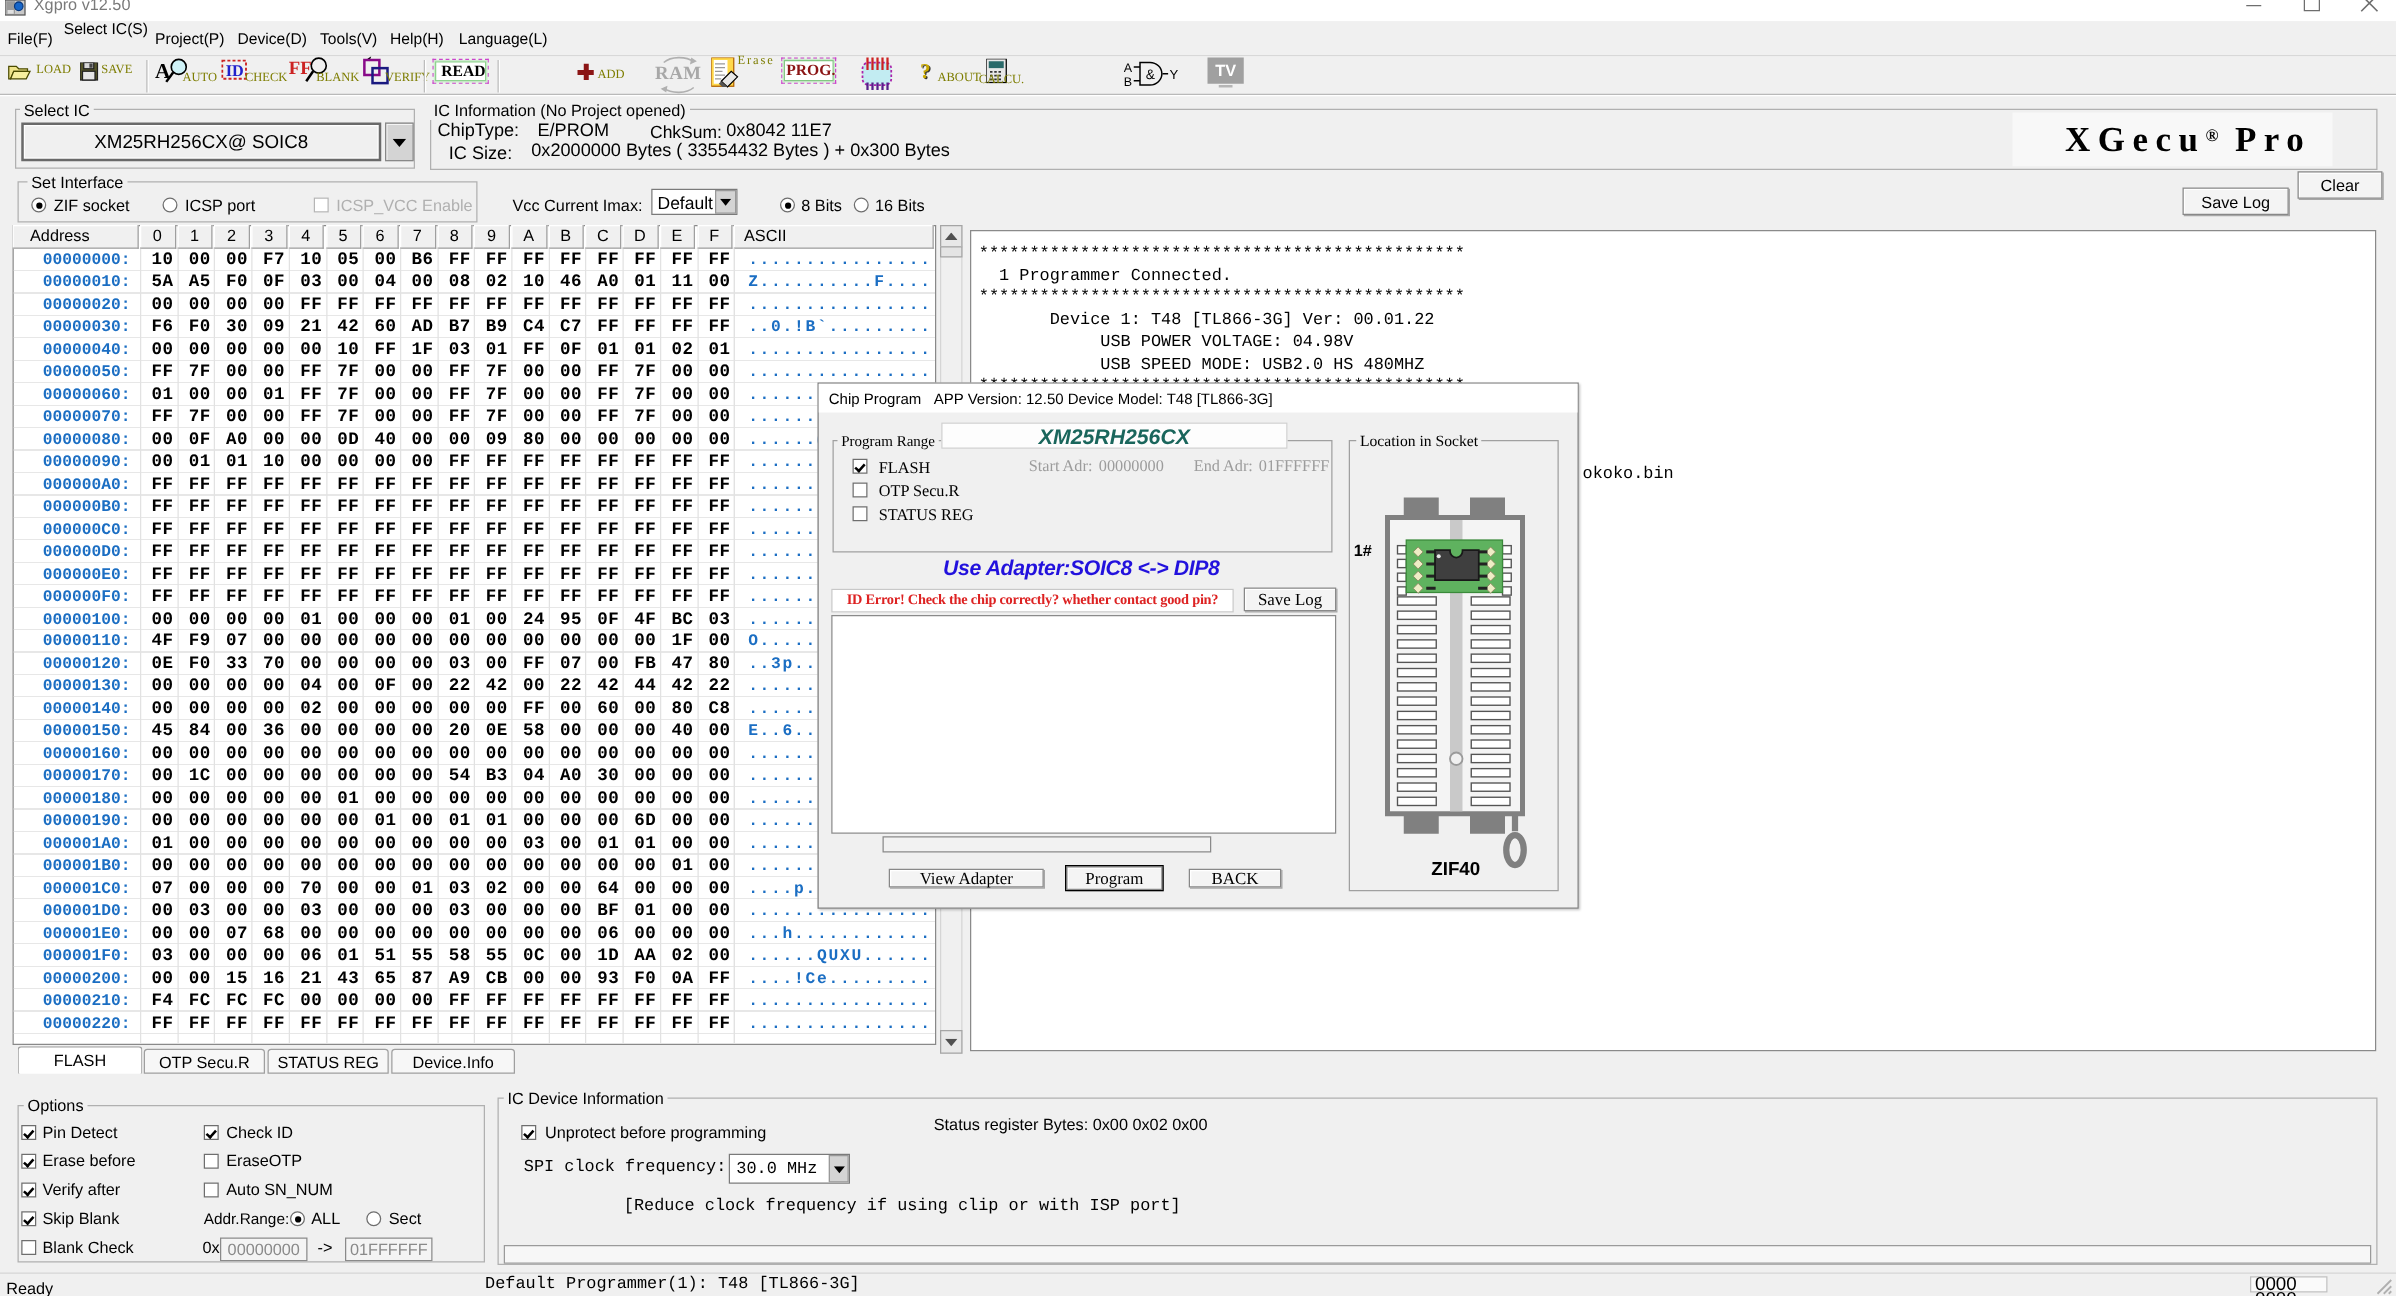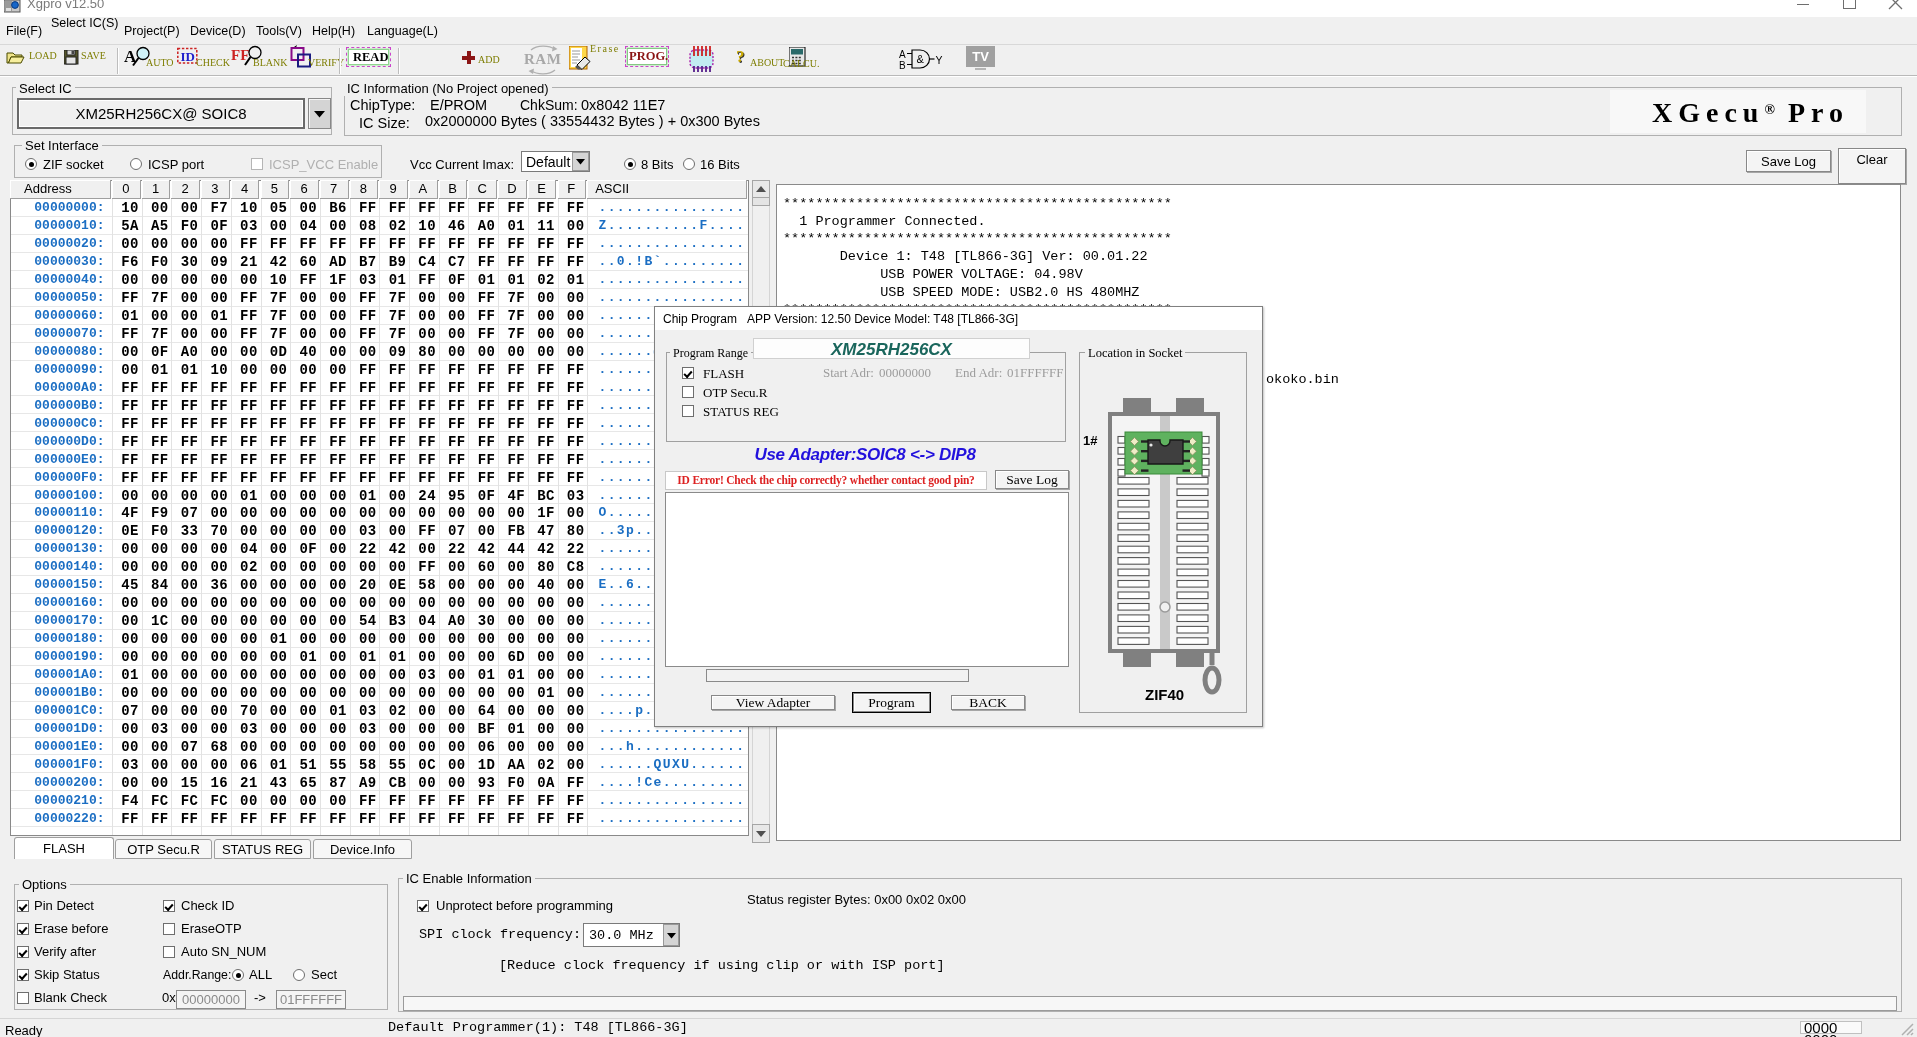--- a/index.html
+++ b/index.html
@@ -178,21 +178,21 @@
 <svg class="abs" style="left:576px;top:159px" width="10" height="7">
     <path d="M0 0 h9 l-4.5 5.5 z" fill="#000"></path>
   </svg>
 <div class="rad" style="left:624px;top:158px">
     <div class="rdot"></div>
   </div>
 <div class="lbl" style="left:641px;top:158px">8 Bits</div>
 <div class="rad" style="left:683px;top:158px"></div>
 <div class="lbl" style="left:700px;top:158px">16 Bits</div>
 <div class="btn" style="left:1746px;top:150px;width:85px;height:22px;line-height:21px">Save Log</div>
-<div class="btn" style="left:1838px;top:148px;width:68px;height:36px;line-height:21px">Clear</div>
+<div class="btn" style="left:1838px;top:137px;width:68px;height:22px;line-height:21px">Clear</div>
 
 <div class="abs" style="left:10px;top:180px;width:739px;height:656px;background:#fff;border:1px solid #898989"></div>
 <div class="abs" style="left:11px;top:199px;width:737px;height:636px;background:repeating-linear-gradient(to bottom,transparent 0,transparent 16.95px,#e7e7e7 16.95px,#e7e7e7 17.95px)"></div>
 <div class="hcell" style="left:10px;width:101px;text-align:left;padding-left:14px">Address</div>
 <div class="hcell" style="left:112.0px;width:28.7px">0</div>
 <div class="hcell" style="left:141.7px;width:28.7px">1</div>
 <div class="hcell" style="left:171.4px;width:28.7px">2</div>
 <div class="hcell" style="left:201.1px;width:28.7px">3</div>
 <div class="hcell" style="left:230.8px;width:28.7px">4</div>
 <div class="hcell" style="left:260.5px;width:28.7px">5</div>
@@ -433,21 +433,21 @@
 <div class="chk" style="left:19px;top:903px"></div>
 <div class="lbl" style="left:34px;top:899px">Pin Detect</div>
 <div class="cb" style="left:17px;top:923px"></div>
 <div class="chk" style="left:19px;top:926px"></div>
 <div class="lbl" style="left:34px;top:922px">Erase before</div>
 <div class="cb" style="left:17px;top:946px"></div>
 <div class="chk" style="left:19px;top:949px"></div>
 <div class="lbl" style="left:34px;top:945px">Verify after</div>
 <div class="cb" style="left:17px;top:969px"></div>
 <div class="chk" style="left:19px;top:972px"></div>
-<div class="lbl" style="left:34px;top:968px">Skip Status</div>
+<div class="lbl" style="left:34px;top:968px">Skip Blank</div>
 <div class="cb" style="left:17px;top:992px"></div>
 <div class="lbl" style="left:34px;top:991px">Blank Check</div>
 <div class="cb" style="left:163px;top:900px"></div>
 <div class="chk" style="left:165px;top:903px"></div>
 <div class="lbl" style="left:181px;top:899px">Check ID</div>
 <div class="cb" style="left:163px;top:923px"></div>
 <div class="lbl" style="left:181px;top:922px">EraseOTP</div>
 <div class="cb" style="left:163px;top:946px"></div>
 <div class="lbl" style="left:181px;top:945px">Auto SN_NUM</div>
 <div class="lbl" style="left:163px;top:968px;font-size:12.3px">Addr.Range:</div>
@@ -456,21 +456,21 @@
   </div>
 <div class="lbl" style="left:249px;top:968px">ALL</div>
 <div class="rad" style="left:293px;top:969px"></div>
 <div class="lbl" style="left:311px;top:968px">Sect</div>
 <div class="lbl" style="left:162px;top:991px">0x</div>
 <div class="abs" style="left:176px;top:990px;width:70px;height:19px;background:#f4f4f4;border:1px solid #8a8a8a;text-align:center;line-height:18px;color:#8a8a8a;font-size:13px">00000000</div>
 <div class="lbl" style="left:254px;top:991px">-&gt;</div>
 <div class="abs" style="left:276px;top:990px;width:70px;height:19px;background:#f4f4f4;border:1px solid #8a8a8a;text-align:center;line-height:18px;color:#8a8a8a;font-size:13px">01FFFFFF</div>
 
 <div class="gb" style="left:398px;top:878px;width:1504px;height:134px"></div>
-<div class="gt" style="left:403px;top:871px">IC Enable Information</div>
+<div class="gt" style="left:403px;top:871px">IC Device Information</div>
 <div class="cb" style="left:417px;top:900px"></div>
 <div class="chk" style="left:419px;top:903px"></div>
 <div class="lbl" style="left:436px;top:899px">Unprotect before programming</div>
 <div class="lbl" style="left:747px;top:893px">Status register Bytes: 0x00 0x02 0x00</div>
 <div class="lbl mono" style="left:419px;top:928px;font-size:13.5px">SPI clock frequency:</div>
 <div class="abs" style="left:583px;top:923px;width:97px;height:24px;background:#fff;border:1px solid #7a7a7a"></div>
 <div class="abs mono" style="left:589px;top:928px;font-size:13.5px">30.0 MHz</div>
 <div class="abs" style="left:663px;top:924px;width:16px;height:22px;background:#d4d4d4;border:1px solid #999"></div>
 <svg class="abs" style="left:667px;top:933px" width="10" height="7">
     <path d="M0 0 h9 l-4.5 5.5 z" fill="#000"></path>

